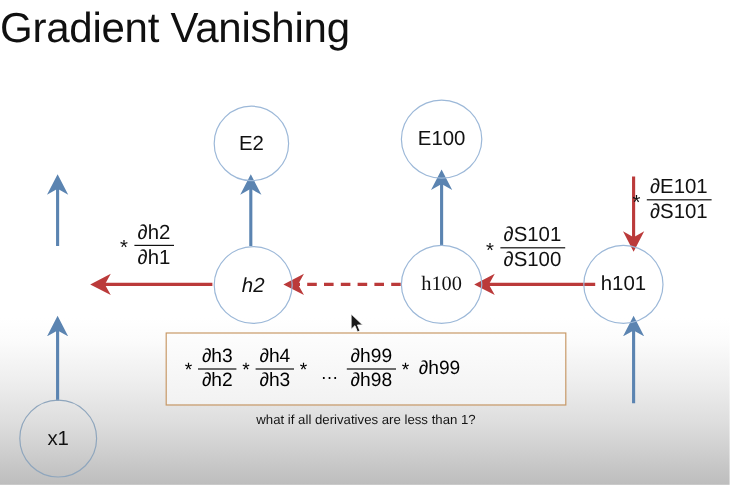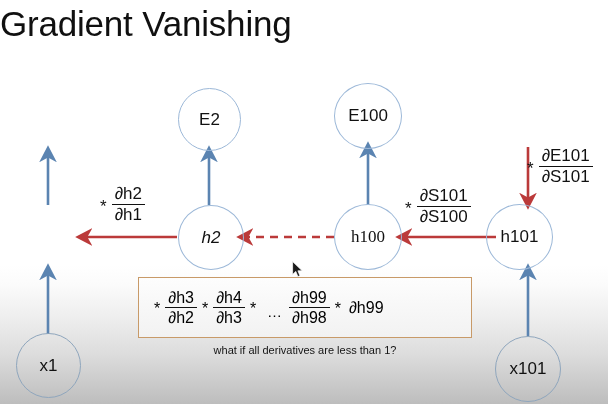--- a/index.html
+++ b/index.html
@@ -192,23 +192,20 @@
   <div class="node h-node" style="left:334px; top:204px; width:68px; height:66px;font-family:Liberation Serif, serif;">
     <span>h100</span>
   </div>
   <div class="node h-node" style="left:486px; top:204px; width:67px; height:66px;">
     <span>h101</span>
   </div>
 
   <div class="node x-node" style="left:16px;  top:333px; width:65px; height:65px;text-align:right;">
     <span>x1</span>
   </div>
-  <div class="node x-node" style="left:495px; top:336px; width:66px; height:66px;">
-    <span>x101</span>
-  </div>
 
   <div class="frac" style="left:100px; top:184px;">
     <span class="star">*</span>
     <span class="ratio">
       <span class="num">∂h2</span>
       <span class="den">∂h1</span>
     </span>
   </div>
 
   <div class="frac" style="left:405px; top:186px;">

